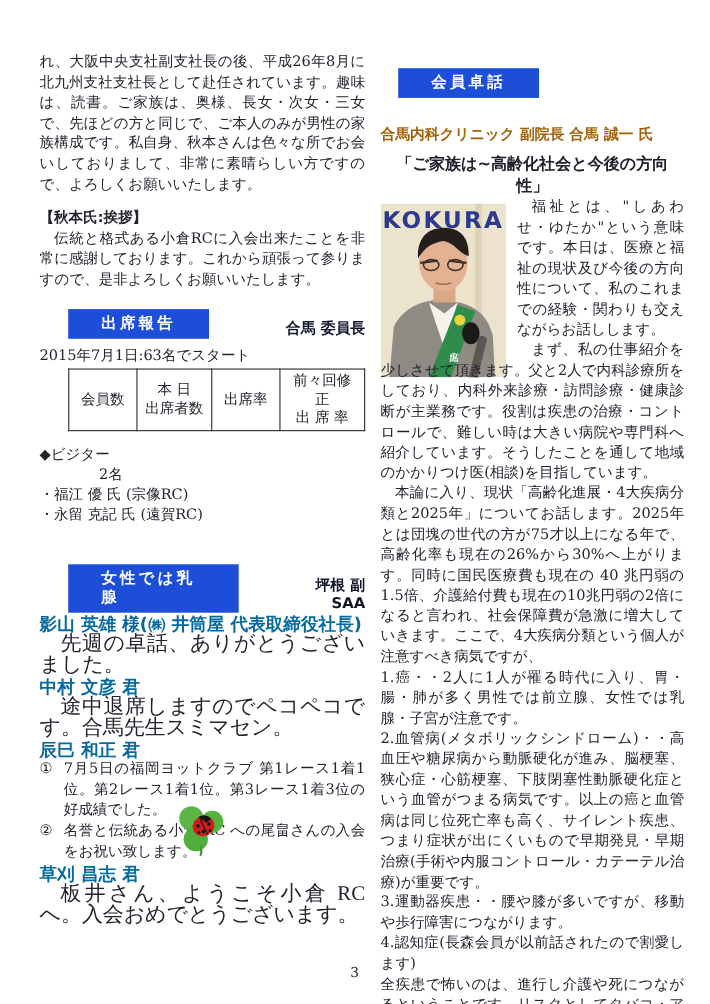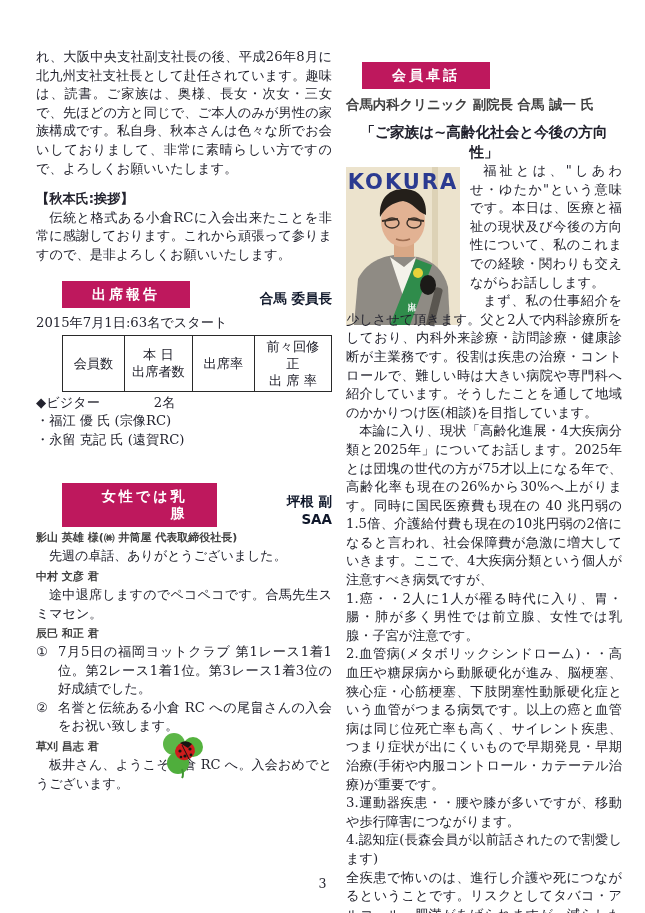--- a/index.html
+++ b/index.html
@@ -12,24 +12,24 @@
   .page { position:absolute; inset:0; padding:48px 33px 0 36px; }
   .columns { display:flex; gap:14px; }
   .col-left  { width:296px; flex:0 0 296px; }
   .col-right { width:276px; flex:0 0 276px; }
 
   p.body { font-size:13.2px; line-height:18.6px; text-align:justify; }
   p.indent { text-indent:1em; }
   .bold { font-weight:bold; font-family:"DejaVu Sans","Liberation Sans",sans-serif; }
 
   .navy-box {
-    display:inline-block; background:#be185d; color:#ffffff;
+    display:inline-block; background:#1d4ed8; color:#ffffff;
     font-family:"DejaVu Sans","Liberation Sans",sans-serif;
     font-weight:bold; font-size:14px; letter-spacing:3px;
-    padding:5px 30px; line-height:17px;text-align:right;
+    padding:5px 30px; line-height:17px;
   }
   .section-row { display:flex; align-items:flex-end; justify-content:space-between;gap:44px; }
   .right-name {
     font-family:"DejaVu Sans","Liberation Sans",sans-serif;
     font-weight:bold; font-size:13.5px; color:#0f172a; text-align:right;
   }
 
   .date-line { font-size:13.2px; margin-top:6px; }
 
   table.att {
@@ -47,30 +47,30 @@
   .vis-row { font-size:13.2px; line-height:18.6px; display:flex; }
   .vis-row .cnt { margin-left:54px; }
   .vis-line { font-size:13.2px; line-height:18.6px; }
 
   .amount-line {
     font-size:13.2px; text-align:right; margin-top:4px;
     text-decoration:underline; text-underline-offset:3px;
   }
   .donor-name {
     font-family:"DejaVu Sans","Liberation Sans",sans-serif;
-    font-weight:bold; font-size:11px; color:#404040; line-height:19px; margin-top:1px;
-  }
-  .donor-msg { font-size:13px; line-height:18.6px; text-indent:1em; text-align:justify; }
+    font-weight:bold; font-size:16px; color:#0369a1; line-height:19px; margin-top:1px;
+  }
+  .donor-msg { font-size:19px; line-height:18.6px; text-indent:1em; text-align:justify;font-family:Liberation Serif, serif; }
   .num-item { font-size:13.2px; line-height:18.6px; text-align:justify;
     padding-left:22px; position:relative; }
   .num-item .num { position:absolute; left:0; }
 
   .speaker-line {
     font-family:"DejaVu Sans","Liberation Sans",sans-serif;
-    font-weight:bold; font-size:13.4px; color:#404040; margin-top:6px; line-height:19px;
+    font-weight:bold; font-size:13.4px; color:#a16207; margin-top:24px; line-height:19px;
   }
   .talk-title {
     font-family:"DejaVu Sans","Liberation Sans",sans-serif;
     font-weight:bold; font-size:14.6px; color:#20202c;
     margin-top:8px; text-align:center; line-height:20px;
   }
   .photo-wrap { float:left; width:114px; height:124px; margin:5px 10px 2px 0; }
   .rc-body p.body { margin:0; }
 
   .clover { position:absolute; left:160px; top:731px; }
@@ -103,21 +103,21 @@
           <th class="c1">会員数</th>
           <th class="c2">本  日
 出席者数</th>
           <th class="c3">出席率</th>
           <th class="c4">前々回修正
 出 席 率</th>
         </tr>
       </tbody>
         </table>
 
-      <div class="vis-row" style="margin-top:2px;">
+      <div class="vis-row" style="margin-top:13px;flex-direction:column;">
         <span>◆ビジター</span>
         <span class="cnt">2名</span>
       </div>
       <div class="vis-line">・福江 優  氏 (宗像RC)</div>
       <div class="vis-line">・永留 克記 氏 (遠賀RC)</div>
 
       <div class="section-row" style="margin-top:34px; padding-left:26px;">
         <span class="navy-box">女性では乳腺</span>
         <span class="right-name">坪根 副SAA</span>
       </div>

